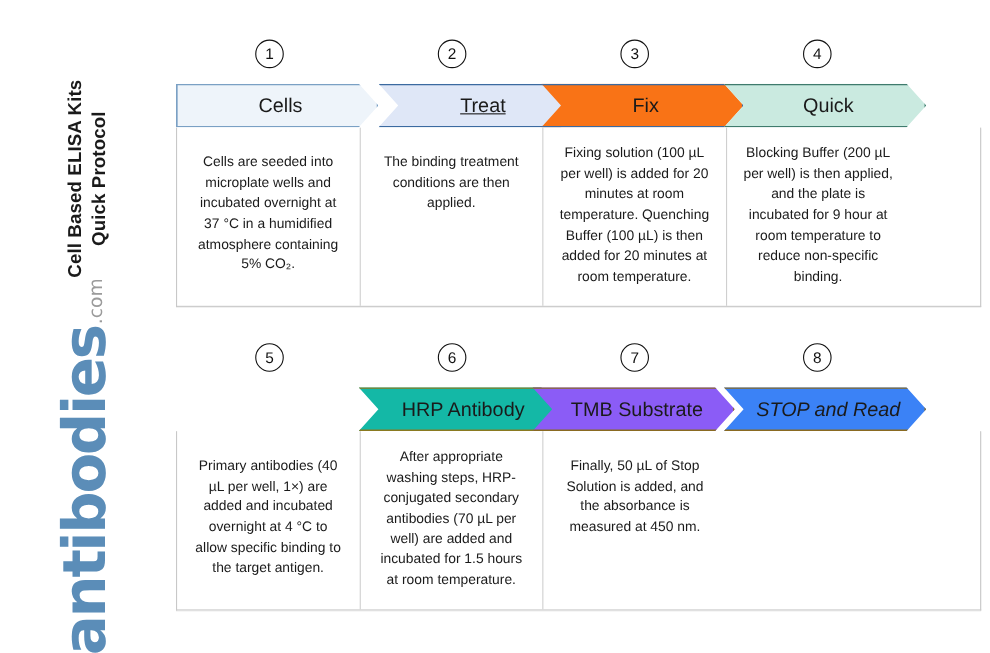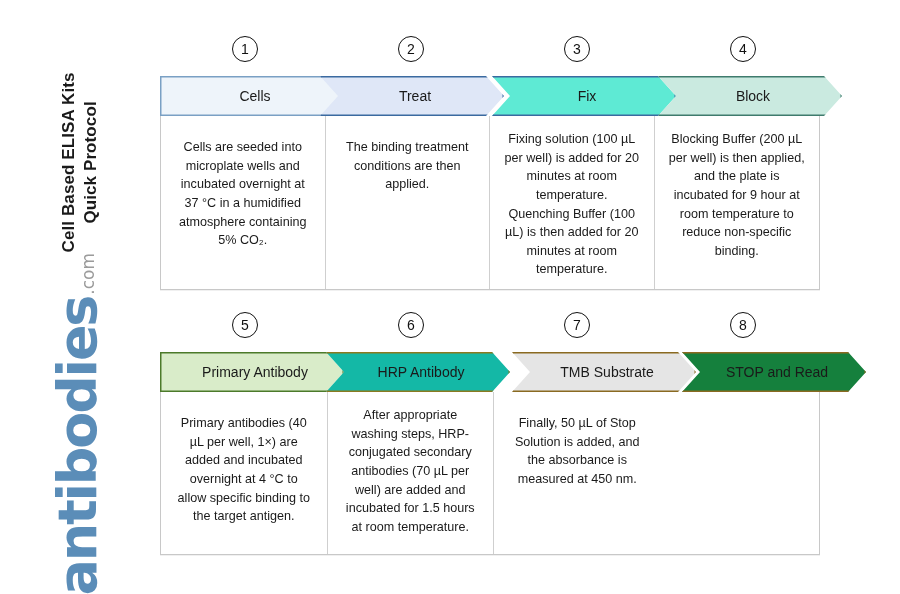--- a/index.html
+++ b/index.html
@@ -102,38 +102,38 @@
     width: 684px;
   }
   .chevron {
     position: absolute;
     top: 0;
     height: 40px;
     box-sizing: border-box;
     display: flex;
     align-items: center;
     justify-content: center;
-    font-size: 14px;
+    font-size: 18px;
     color: #1a1a1a;
     clip-path: polygon(0 0, calc(100% - 18px) 0, 100% 50%, calc(100% - 18px) 100%, 0 100%);
   }
   .chevron.notched {
     clip-path: polygon(0 0, calc(100% - 18px) 0, 100% 50%, calc(100% - 18px) 100%, 0 100%, 18px 50%);
   }
   .chevron-label {
     position: relative;
     z-index: 2;
     padding-left: 6px;
   }
 
   
   .body-strip {
     position: relative;
     display: flex;
-    width: 660px;
+    width: 732px;
     background: #ffffff;
     border: 1px solid #c8c8c8;
     border-top: none;
     box-sizing: border-box;
     box-shadow: 0 1px 0 rgba(0,0,0,0.06);
   }
   .body-cell {
     width: 166.5px;
     box-sizing: border-box;
     border-right: 1px solid #cfcfcf;
@@ -164,58 +164,55 @@
     <div class="step-badge" style="left:72px">1</div>
     <div class="step-badge" style="left:238px">2</div>
     <div class="step-badge" style="left:404px">3</div>
     <div class="step-badge" style="left:570px">4</div>
   </div>
 
   <div class="chevron-strip">
     <div class="chevron" style="left:0px;width:184px;background:#eef4fa;box-shadow:inset 0 0 0 1.5px #7aa0c4;">
       <span class="chevron-label">Cells</span>
     </div>
-    <div class="chevron notched" style="left:160px;width:184px;background:#dfe7f7;box-shadow:inset 0 0 0 1.5px #3b6aa0;">
+    <div class="chevron notched" style="left:184px;width:184px;background:#dfe7f7;box-shadow:inset 0 0 0 1.5px #3b6aa0;text-decoration:underline;">
       <span class="chevron-label">Treat</span>
     </div>
-    <div class="chevron notched" style="left:332px;width:184px;background:#5eead4;box-shadow:inset 0 0 0 1.5px #3b6aa0;">
+    <div class="chevron notched" style="left:332px;width:184px;background:#f97316;box-shadow:inset 0 0 0 1.5px #3b6aa0;">
       <span class="chevron-label">Fix</span>
     </div>
     <div class="chevron notched" style="left:498px;width:184px;background:#caeae0;box-shadow:inset 0 0 0 1.5px #3f7b6d;">
-      <span class="chevron-label">Block</span>
+      <span class="chevron-label">Quick</span>
     </div>
   </div>
 
   <div class="body-strip">
     <div class="body-cell">Cells are seeded into microplate wells and incubated overnight at 37 °C in a humidified atmosphere containing 5% CO₂.</div>
     <div class="body-cell">The binding treatment conditions are then applied.</div>
     <div class="body-cell align-top">Fixing solution (100 µL per well) is added for 20 minutes at room temperature. Quenching Buffer (100 µL) is then added for 20 minutes at room temperature.</div>
     <div class="body-cell align-top">Blocking Buffer (200 µL per well) is then applied, and the plate is incubated for 9 hour at room temperature to reduce non-specific binding.</div>
   </div>
 </div>
 
 <div class="flow-row" id="flow-row-2">
   <div class="badge-strip">
     <div class="step-badge" style="left:72px">5</div>
     <div class="step-badge" style="left:238px">6</div>
     <div class="step-badge" style="left:404px">7</div>
     <div class="step-badge" style="left:570px">8</div>
   </div>
 
   <div class="chevron-strip">
-    <div class="chevron" style="left:0px;width:184px;background:#d9ecc9;box-shadow:inset 0 0 0 1.5px #4c7a2a;">
-      <span class="chevron-label">Primary Antibody</span>
-    </div>
     <div class="chevron notched" style="left:166px;width:184px;background:#14b8a6;box-shadow:inset 0 0 0 1.5px #8a7a20;">
       <span class="chevron-label">HRP Antibody</span>
     </div>
-    <div class="chevron notched" style="left:352px;width:184px;background:#e5e5e5;box-shadow:inset 0 0 0 1.5px #8a6a21;">
+    <div class="chevron notched" style="left:324px;width:184px;background:#8b5cf6;box-shadow:inset 0 0 0 1.5px #8a6a21;">
       <span class="chevron-label">TMB Substrate</span>
     </div>
-    <div class="chevron notched" style="left:522px;width:184px;background:#15803d;box-shadow:inset 0 0 0 1.5px #8a6a21;">
+    <div class="chevron notched" style="left:498px;width:184px;background:#3b82f6;box-shadow:inset 0 0 0 1.5px #8a6a21;font-style:italic;">
       <span class="chevron-label">STOP and Read</span>
     </div>
   </div>
 
   <div class="body-strip">
     <div class="body-cell">Primary antibodies (40 µL per well, 1×) are added and incubated overnight at 4 °C to allow specific binding to the target antigen.</div>
     <div class="body-cell align-top">After appropriate washing steps, HRP-conjugated secondary antibodies (70 µL per well) are added and incubated for 1.5 hours at room temperature.</div>
     <div class="body-cell">Finally, 50 µL of Stop Solution is added, and the absorbance is measured at 450 nm.</div>
   </div>
 </div>

